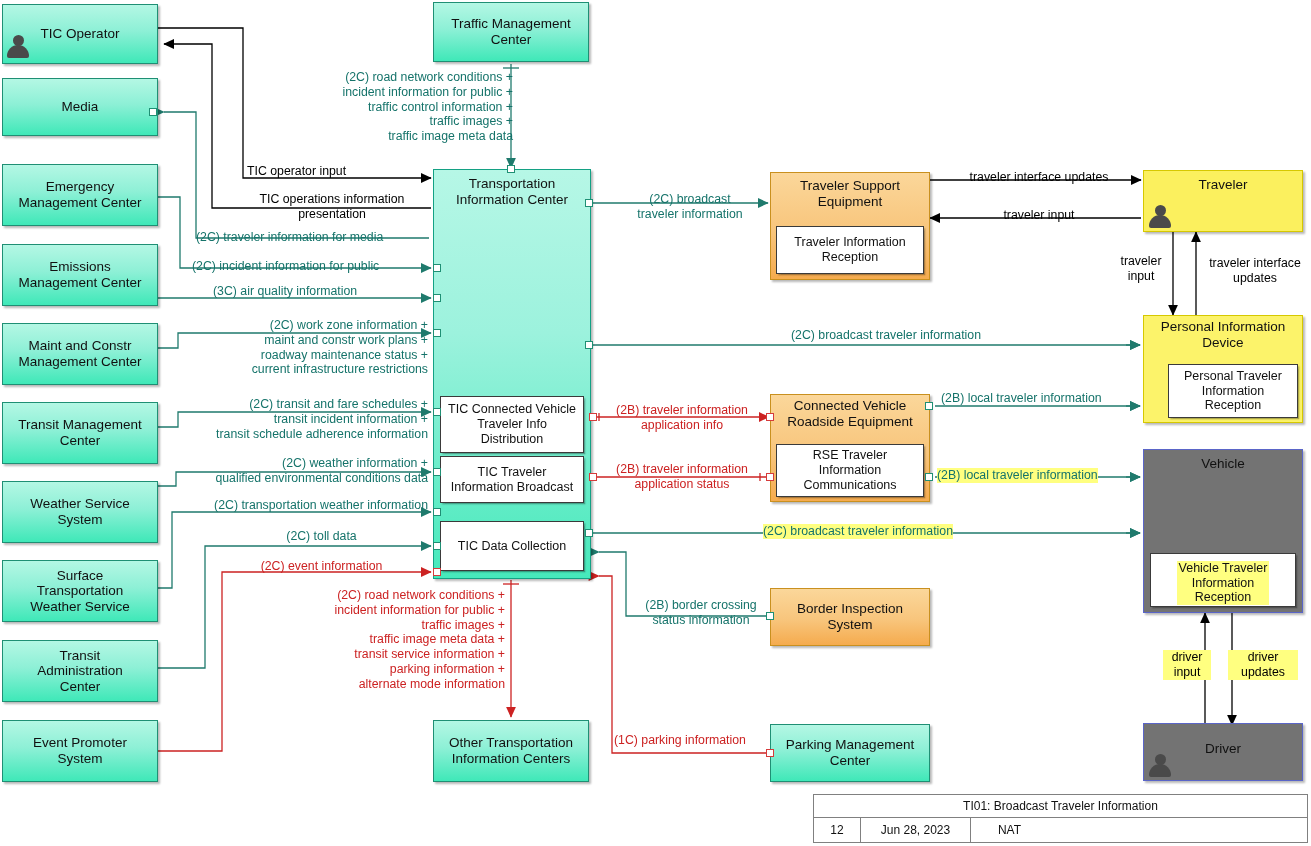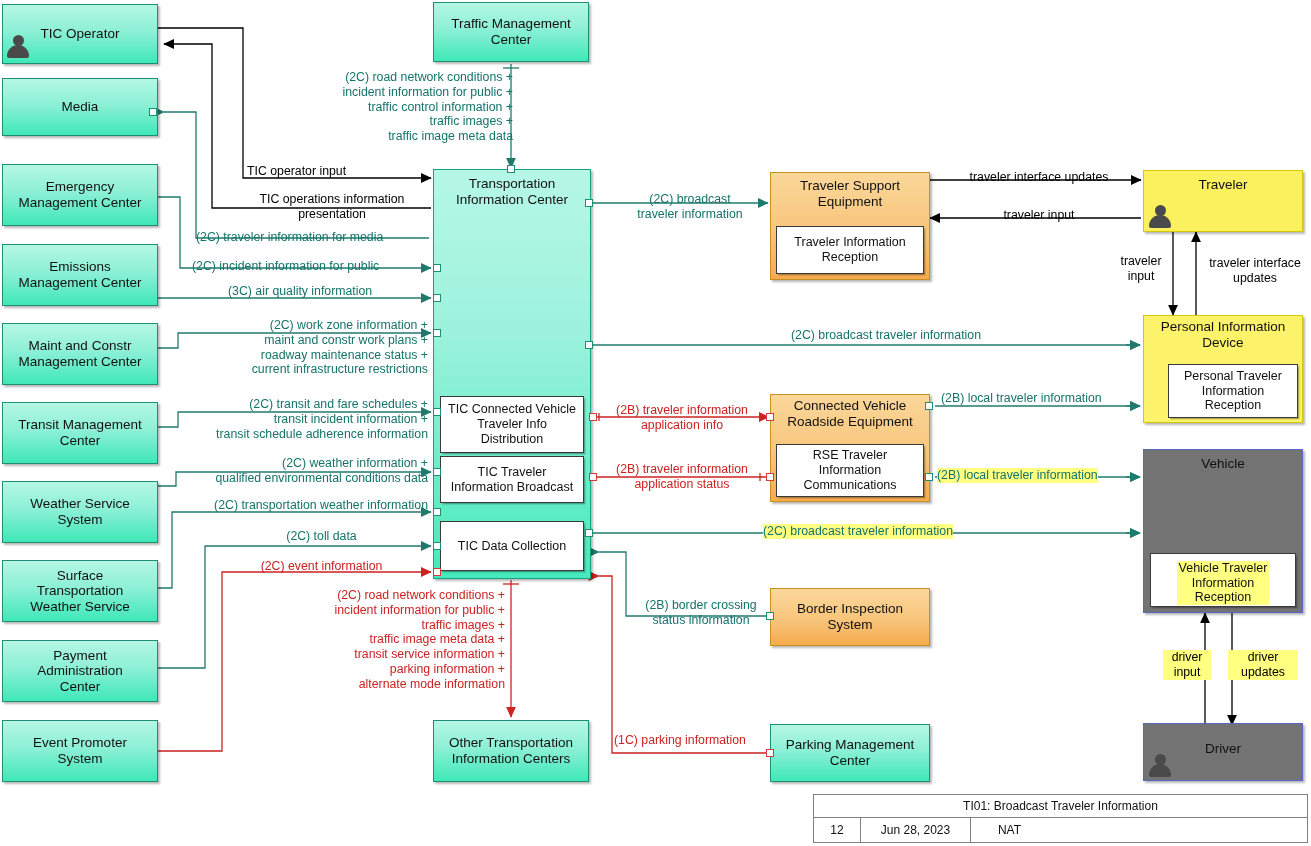--- a/index.html
+++ b/index.html
@@ -198,21 +198,21 @@
 System</span>
   </div>
 
   <div class="node n-teal" style="left:2px;top:560px;width:156px;height:62px;white-space:pre-line;">
     <span class="cap">Surface
 Transportation
 Weather Service</span>
   </div>
 
   <div class="node n-teal" style="left:2px;top:640px;width:156px;height:62px;white-space:pre-line;">
-    <span class="cap">Payment
+    <span class="cap">Transit
 Administration
 Center</span>
   </div>
 
   <div class="node n-teal" style="left:2px;top:720px;width:156px;height:62px;white-space:pre-line;">
     <span class="cap">Event Promoter
 System</span>
   </div>
 
   <div class="node n-teal" style="left:433px;top:2px;width:156px;height:60px;white-space:pre-line;">
@@ -335,21 +335,21 @@
 
   <div class="lbl k" style="left:247px;top:164px;">TIC operator input</div>
 
   <div class="lbl k center" style="left:232px;top:192px;width:200px;">TIC operations information
 presentation</div>
 
   <div class="lbl t" style="left:196px;top:230px;">(2C) traveler information for media</div>
 
   <div class="lbl t" style="left:192px;top:259px;">(2C) incident information for public</div>
 
-  <div class="lbl t" style="left:213px;top:284px;margin-left:15px;">(3C) air quality information</div>
+  <div class="lbl t" style="left:213px;top:284px;">(3C) air quality information</div>
 
   <div class="lbl t right" style="left:190px;top:318px;width:238px;">(2C) work zone information +
 maint and constr work plans +
 roadway maintenance status +
 current infrastructure restrictions</div>
 
   <div class="lbl t right" style="left:170px;top:397px;width:258px;">(2C) transit and fare schedules +
 transit incident information +
 transit schedule adherence information</div>
 

